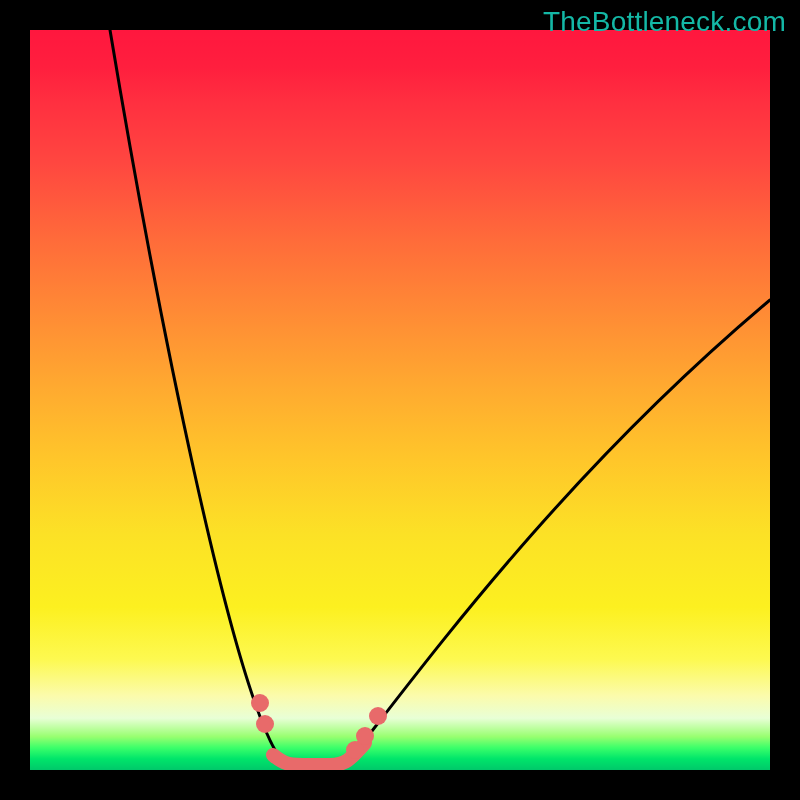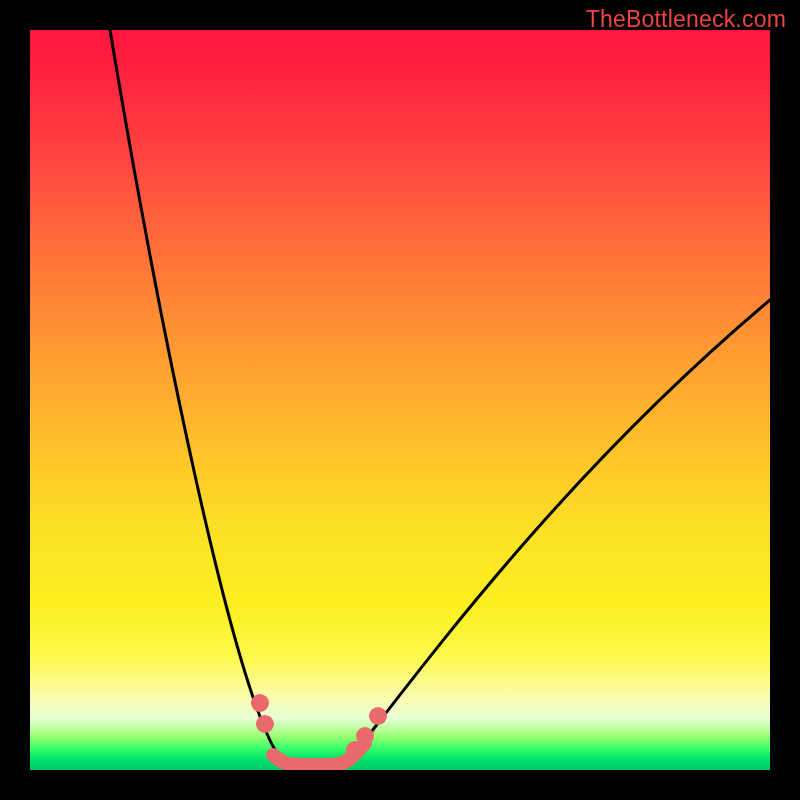--- a/index.html
+++ b/index.html
@@ -44,22 +44,22 @@
       #98ff70 95.5%,
       #3bff6a 97%,
       #00e56a 98.5%,
       #00c86a 100%
     );
   }
   .watermark {
     position: absolute;
     top: 6px;
     right: 14px;
-    color: #ef4444;
-    font-size: 23px;
+    color: #14b8a6;
+    font-size: 28px;
     font-weight: 400;
     letter-spacing: 0.2px;
   }
   svg.curves {
     position: absolute;
     left: 0;
     top: 0;
     width: 740px;
     height: 740px;
   }

